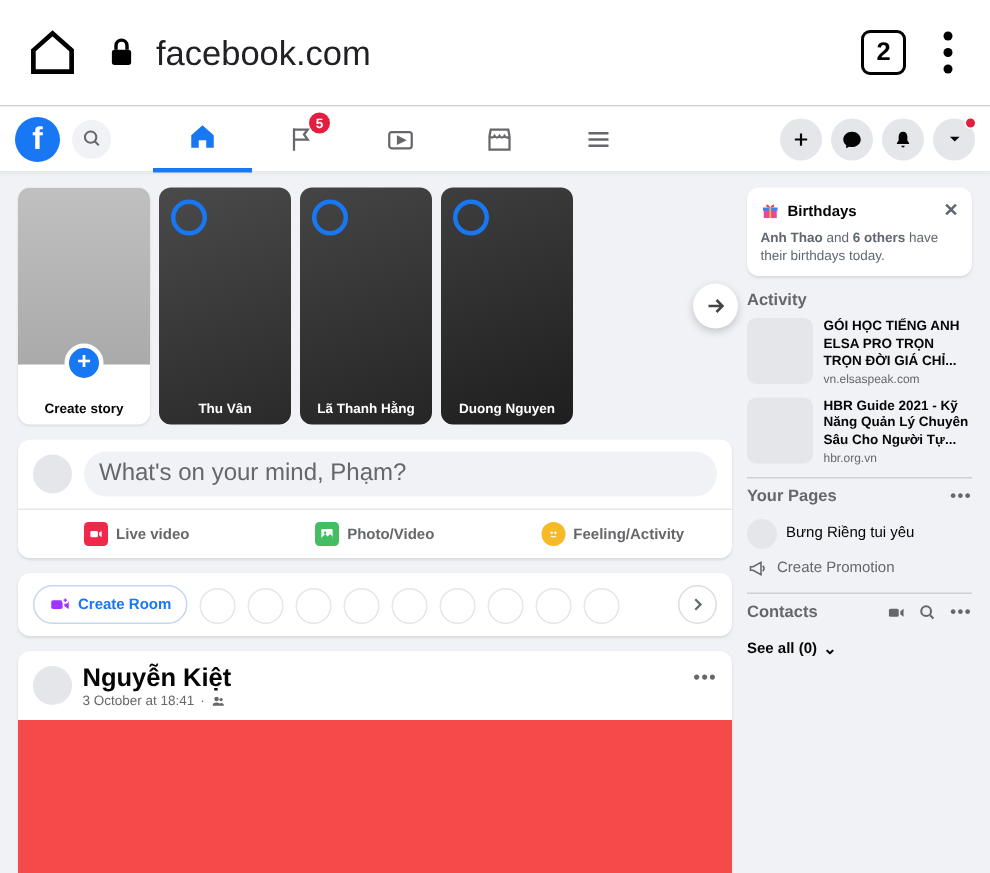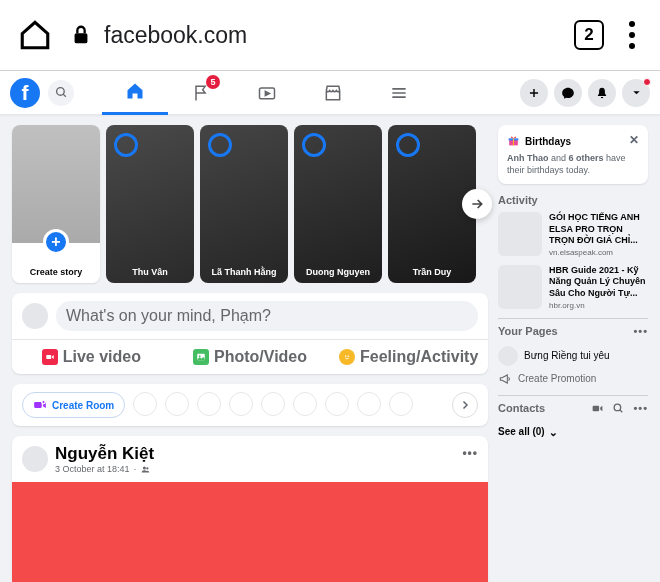--- a/index.html
+++ b/index.html
@@ -47,25 +47,25 @@
   .story .ring { position: absolute; top: 8px; left: 8px; width: 24px; height: 24px; border: 3px solid #1877f2; border-radius: 50%; }
   .story .name { position: absolute; bottom: 6px; left: 0; right: 0; text-align: center; color: #fff; font-size: 9px; font-weight: 600; padding: 0 4px; }
   .stories-next { position: absolute; right: -4px; top: 50%; transform: translateY(-50%); width: 30px; height: 30px; background: #fff; border-radius: 50%; box-shadow: 0 2px 6px rgba(0,0,0,0.2); display: flex; align-items: center; justify-content: center; cursor: pointer; }
 
   
   .card { background: #fff; border-radius: 8px; box-shadow: 0 1px 2px rgba(0,0,0,0.1); margin-top: 10px; }
   .composer-top { display: flex; align-items: center; padding: 8px 10px; gap: 8px; }
   .avatar-sm { width: 26px; height: 26px; border-radius: 50%; background: #e4e6ea; flex-shrink: 0; }
   .composer-input { flex: 1; background: #f0f2f5; border-radius: 18px; padding: 6px 10px; font-size: 16px; color: #65676b; cursor: pointer; }
   .composer-actions { display: flex; border-top: 1px solid #e4e6ea; }
-  .comp-act { flex: 1; display: flex; align-items: center; justify-content: center; gap: 5px; padding: 8px 0; font-size: 16px; font-weight: 600; color: #65676b; cursor: pointer; }
+  .comp-act { flex: 1; display: flex; align-items: center; justify-content: center; gap: 5px; padding: 8px 0; font-size: 10px; font-weight: 600; color: #65676b; cursor: pointer; }
   .ico-box { width: 16px; height: 16px; border-radius: 3px; display: flex; align-items: center; justify-content: center; }
 
   
-  .rooms { display: flex; align-items: flex-start; padding: 8px 10px; gap: 8px; overflow: hidden; }
+  .rooms { display: flex; align-items: flex-end; padding: 8px 10px; gap: 8px; overflow: hidden; }
   .create-room { border: 1.5px solid #c6d6ef; border-radius: 18px; padding: 5px 10px; font-size: 10px; font-weight: 600; color: #1877f2; display: flex; align-items: center; gap: 5px; cursor: pointer; flex-shrink: 0; }
   .room-av { width: 24px; height: 24px; border-radius: 50%; border: 1px solid #e4e6ea; flex-shrink: 0; }
   .rooms-next { width: 26px; height: 26px; border-radius: 50%; border: 1px solid #ddd; background: #fff; display: flex; align-items: center; justify-content: center; margin-left: auto; cursor: pointer; flex-shrink: 0; }
 
   
   .post-head { display: flex; align-items: center; padding: 8px 10px; gap: 7px; position: relative; }
   .post-auth { font-size: 17px; font-weight: 600; color: #050505; }
   .post-meta { font-size: 9px; color: #65676b; display: flex; align-items: center; gap: 4px; }
   .post-more { position: absolute; right: 10px; top: 10px; color: #65676b; cursor: pointer; font-weight: 700; letter-spacing: 1px; font-size: 12px; }
   .post-body { background: #f44a4a; height: 120px; }
@@ -193,24 +193,20 @@
           <div class="name">Thu Vân</div>
         </div>
       <div class="story user">
           <div class="ring"></div>
           <div class="name">Lã Thanh Hằng</div>
         </div>
       <div class="story user">
           <div class="ring"></div>
           <div class="name">Duong Nguyen</div>
         </div>
-      <div class="story user">
-          <div class="ring"></div>
-          <div class="name">Trần Duy</div>
-        </div>
       <div class="stories-next">
           <svg width="16" height="16" viewBox="0 0 24 24" fill="none" stroke="#444" stroke-width="2.5">
             <path d="M5 12 H19 M13 6 L19 12 L13 18"></path>
           </svg>
         </div>
     </div>
 
     <div class="card">
       <div class="composer-top">
         <div class="avatar-sm"></div>

